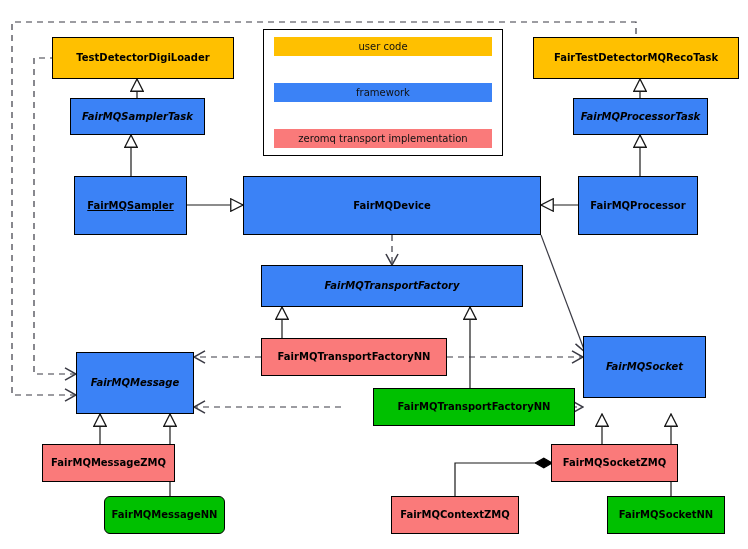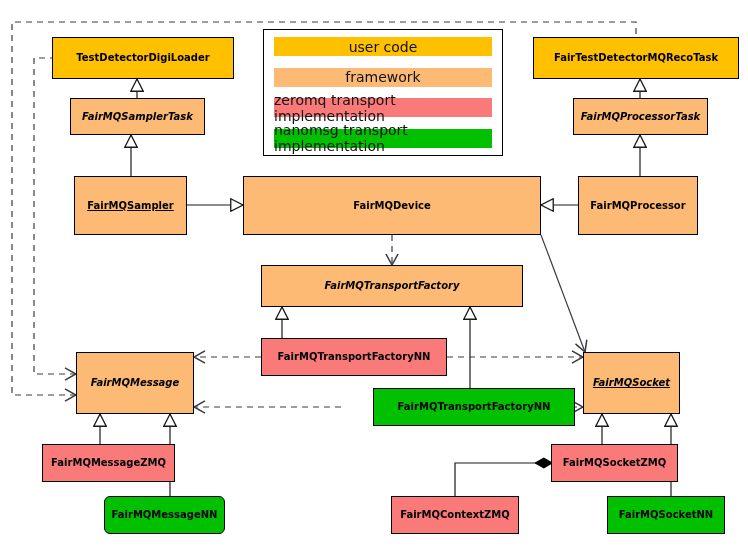--- a/index.html
+++ b/index.html
@@ -4,28 +4,28 @@
 <style>
   html,body{margin:0;padding:0;background:#ffffff;}
   #stage{position:relative;width:748px;height:549px;background:#ffffff;
          font-family:"DejaVu Sans","Liberation Sans",sans-serif;overflow:hidden;}
   svg#wires{position:absolute;left:0;top:0;width:748px;height:549px;}
   .node{position:absolute;box-sizing:border-box;border:1px solid #000000;
         display:flex;align-items:center;justify-content:center;text-align:center;
         font-size:10px;font-weight:bold;color:#000000;line-height:1.15;}
   .node.abstract{font-style:italic;}
   .c-user{background:#ffc000;}
-  .c-fw{background:#fdba74;}
+  .c-fw{background:#3b82f6;}
   .c-zmq{background:#fa7a7a;}
   .c-nn{background:#00c000;}
   #legend{position:absolute;left:263px;top:29px;width:240px;height:127px;
           background:#ffffff;border:1px solid #000000;box-sizing:border-box;
           padding:7px 10px;display:flex;flex-direction:column;justify-content:space-between;}
   .legend-row{height:19px;display:flex;align-items:center;justify-content:center;
-              font-size:14px;font-weight:normal;color:#111111;}
+              font-size:10px;font-weight:normal;color:#111111;}
 </style>
 </head>
 <body>
 
 <div id="stage">
 
   <svg id="wires" viewBox="0 0 748 549" xmlns="http://www.w3.org/2000/svg">
     <defs>
       <marker id="hollowTri" viewBox="0 0 12 12" refX="11" refY="6" markerWidth="12" markerHeight="12" orient="auto-start-reverse">
         <path d="M0.8,0.8 L11,6 L0.8,11.2 Z" fill="#ffffff" stroke="#1a1a1a" stroke-width="1.1"></path>
@@ -67,35 +67,34 @@
       <path d="M541,235 L585,352" marker-end="url(#openArrow)" stroke="#3a3a44"></path>
 
       <path d="M551,463 L455,463 L455,496" marker-start="url(#solidDiamond)"></path>
     </g>
   </svg>
 
   <div id="legend">
     <div class="legend-row c-user">user code</div>
     <div class="legend-row c-fw">framework</div>
     <div class="legend-row c-zmq">zeromq transport implementation</div>
-    <div class="legend-row c-nn">nanomsg transport implementation</div>
   </div>
 
   <div id="nodes">
       <div class="node c-user" style="left: 52px; top: 37px; width: 182px; height: 42px;">TestDetectorDigiLoader</div>
       <div class="node c-fw abstract" style="left: 70px; top: 98px; width: 135px; height: 37px;">FairMQSamplerTask</div>
       <div class="node c-fw" style="left: 74px; top: 176px; width: 113px; height: 59px; text-decoration: underline;">FairMQSampler</div>
       <div class="node c-fw" style="left: 243px; top: 176px; width: 298px; height: 59px; text-align: right;">FairMQDevice</div>
       <div class="node c-fw" style="left: 578px; top: 176px; width: 120px; height: 59px;">FairMQProcessor</div>
       <div class="node c-user" style="left: 533px; top: 37px; width: 206px; height: 42px;">FairTestDetectorMQRecoTask</div>
       <div class="node c-fw abstract" style="left: 573px; top: 98px; width: 135px; height: 37px;">FairMQProcessorTask</div>
       <div class="node c-fw abstract" style="left: 261px; top: 265px; width: 262px; height: 42px;">FairMQTransportFactory</div>
       <div class="node c-zmq" style="left: 261px; top: 338px; width: 186px; height: 38px;">FairMQTransportFactoryNN</div>
       <div class="node c-nn" style="left: 341px; top: 388px; width: 202px; height: 38px; margin-left: 32px;">FairMQTransportFactoryNN</div>
       <div class="node c-fw abstract" style="left: 76px; top: 352px; width: 118px; height: 62px;">FairMQMessage</div>
-      <div class="node c-fw abstract" style="left: 583px; top: 352px; width: 97px; height: 62px; text-decoration: underline;">FairMQSocket</div>
+      <div class="node c-fw abstract" style="left: 583px; top: 336px; width: 123px; height: 62px;">FairMQSocket</div>
       <div class="node c-zmq" style="left: 42px; top: 444px; width: 133px; height: 38px;">FairMQMessageZMQ</div>
       <div class="node c-nn" style="left: 104px; top: 496px; width: 121px; height: 38px; border-radius: 6px;">FairMQMessageNN</div>
       <div class="node c-zmq" style="left: 391px; top: 496px; width: 128px; height: 38px;">FairMQContextZMQ</div>
       <div class="node c-zmq" style="left: 551px; top: 444px; width: 127px; height: 38px;">FairMQSocketZMQ</div>
       <div class="node c-nn" style="left: 607px; top: 496px; width: 118px; height: 38px;">FairMQSocketNN</div>
     </div>
 </div>
 
 </body></html>

